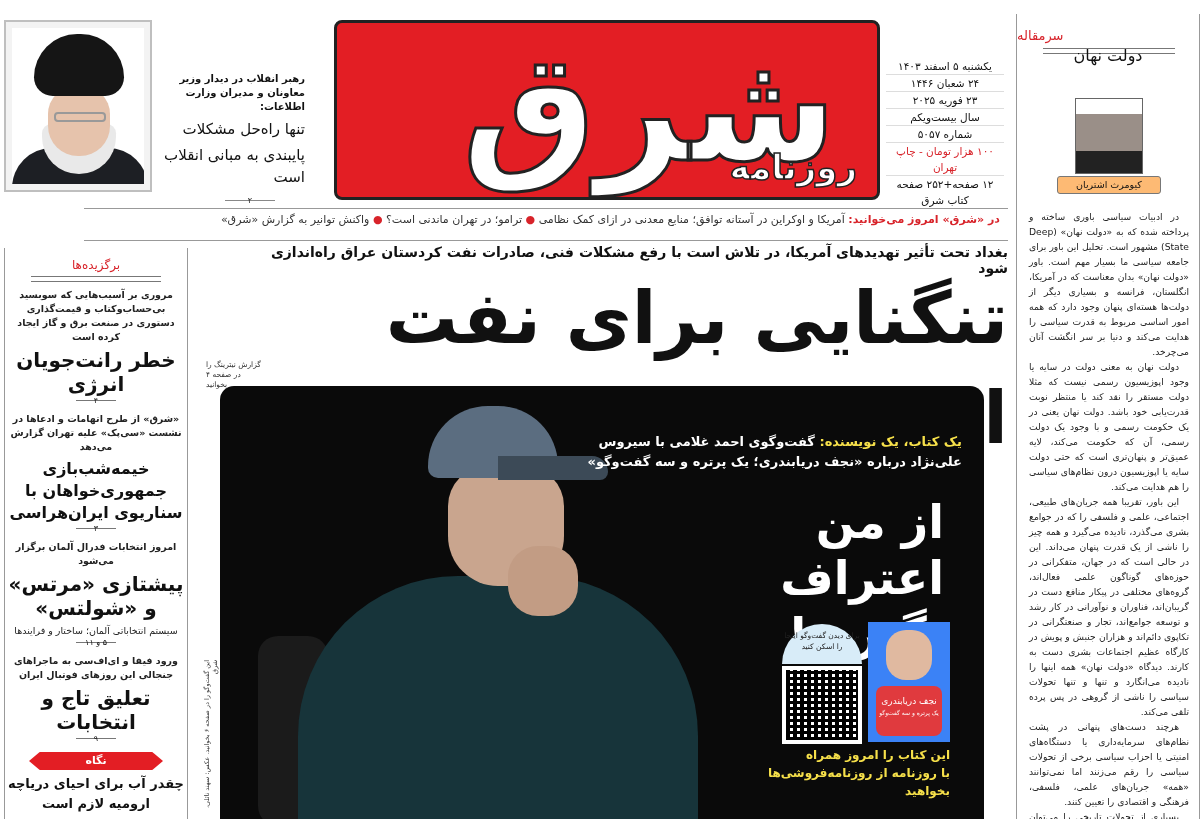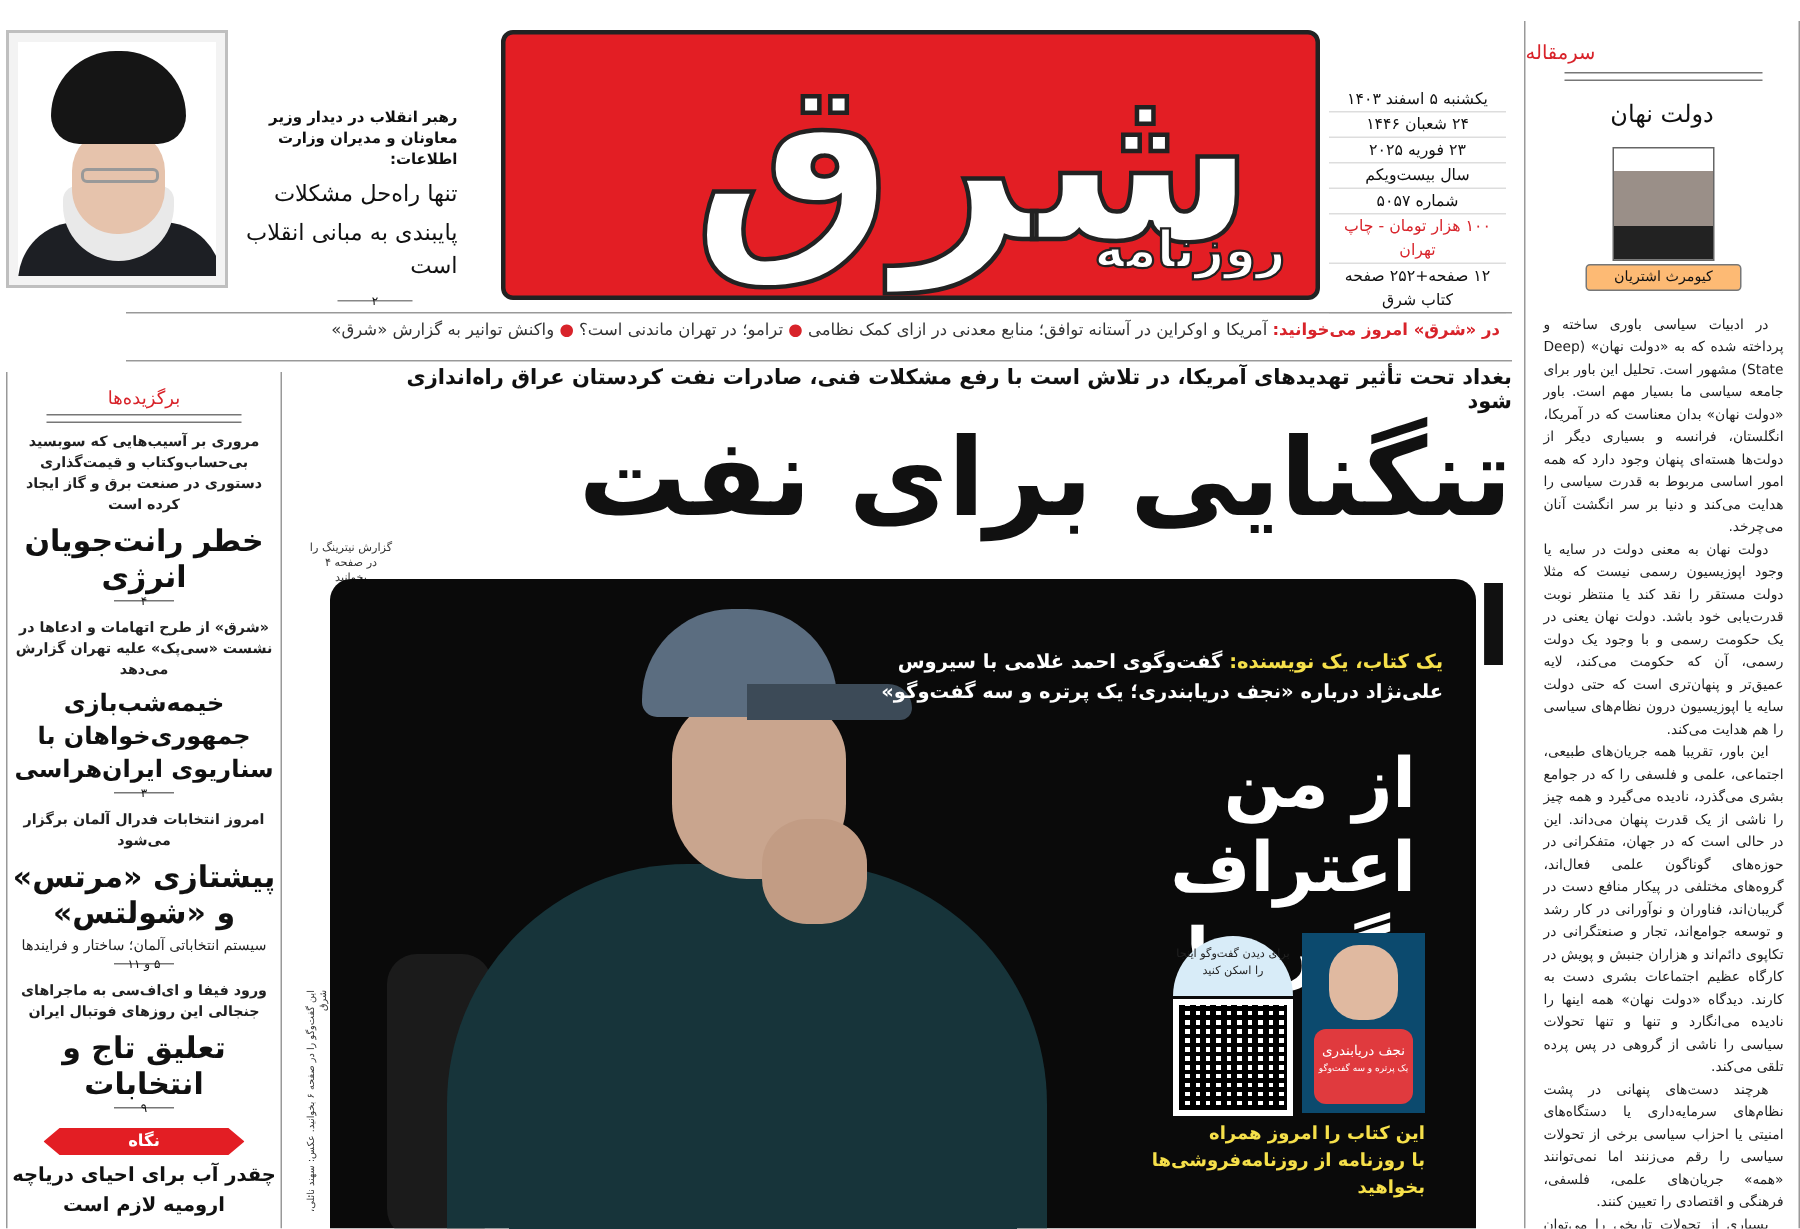--- a/index.html
+++ b/index.html
@@ -23,59 +23,59 @@
   .mast{left:334px;top:20px;width:546px;height:180px;background:#e31e24;border:3px solid #222;border-radius:8px;overflow:hidden;}
   .mast-logo{position:absolute;right:40px;top:10px;font-size:150px;color:#fff;font-weight:bold;line-height:150px;-webkit-text-stroke:3px #222;letter-spacing:-4px;}
   .mast-sub{position:absolute;right:20px;bottom:10px;font-size:34px;color:#fff;font-weight:bold;-webkit-text-stroke:1.5px #222;}
   
   .dateinfo{left:886px;top:58px;width:118px;font-size:10.5px;text-align:center;line-height:16px;}
   .dateinfo div{border-bottom:1px solid #ddd;}
   
   .editorial{left:1016px;top:14px;width:184px;height:805px;border-left:1px solid #999;border-right:1px solid #999;}
   .ed-kicker{position:absolute;top:14px;width:100%;text-align:left;font-size:13px;color:#d8232a;}
   .ed-sep{position:absolute;top:34px;left:26px;width:132px;height:6px;border-top:1px solid #777;border-bottom:1px solid #777;}
-  .ed-title{position:absolute;top:52px;width:100%;text-align:center;font-size:16px;}
+  .ed-title{position:absolute;top:32px;width:100%;text-align:center;font-size:16px;}
   .ed-photo{position:absolute;top:84px;left:58px;width:68px;height:76px;border:1px solid #666;background:linear-gradient(#fff 0 20%,#9a8f88 20% 70%,#222 70%);}
   .ed-author{position:absolute;top:162px;left:40px;width:104px;height:18px;border:1px solid #777;border-radius:3px;background:#fdba74;text-align:center;font-size:9.5px;line-height:16px;}
   .ed-body{position:absolute;top:195px;left:12px;width:160px;font-size:9.2px;line-height:15px;text-align:justify;color:#222;}
   .ed-body p{text-indent:10px;}
   
   .teaser{left:84px;top:208px;width:924px;height:33px;border-top:1px solid #999;border-bottom:1px solid #999;font-size:11px;line-height:22px;white-space:nowrap;overflow:hidden;padding-right:8px;color:#333;}
   .teaser b{color:#d8232a;}
   .teaser .bullet{color:#d8232a;}
   
   .leftcol{left:4px;top:248px;width:184px;height:571px;border-left:1px solid #999;border-right:1px solid #999;text-align:center;}
   .lc-kicker{margin-top:10px;font-size:12px;color:#d8232a;}
   .lc-sep{margin:4px auto 6px;width:130px;height:6px;border-top:1px solid #777;border-bottom:1px solid #777;}
   .lc-deck{font-size:9.5px;line-height:14px;font-weight:bold;color:#222;padding:0 4px;}
   .lc-head{font-size:20px;font-weight:bold;line-height:24px;margin:4px 0;}
   .lc-ref{width:40px;height:8px;margin:4px auto;border-top:1px solid #777;font-size:8px;line-height:0;}
   .negah{margin:6px auto 4px;width:134px;height:18px;background:#e31e24;color:#fff;font-size:11px;line-height:18px;font-weight:bold;clip-path:polygon(8% 0,92% 0,100% 50%,92% 100%,8% 100%,0 50%);}
   
   .subhead{left:260px;top:244px;width:748px;text-align:right;font-size:14px;font-weight:bold;}
   .headline{left:210px;top:268px;width:798px;text-align:right;font-size:72px;font-weight:900;line-height:100px;letter-spacing:-1px;}
-  .report-note{left:206px;top:360px;width:56px;font-size:7.5px;line-height:10px;text-align:center;color:#333;}
+  .report-note{left:206px;top:360px;width:56px;font-size:7.5px;line-height:10px;text-align:left;color:#333;}
   
   .feature{left:220px;top:386px;width:764px;height:433px;background:#0a0a0a;border-radius:14px 14px 0 0;overflow:hidden;}
   .person{position:absolute;left:38px;top:20px;width:440px;height:413px;}
   .cap{position:absolute;left:170px;top:0;width:130px;height:72px;background:#5b6d80;border-radius:60px 60px 10px 10px;}
   .brim{position:absolute;left:240px;top:50px;width:110px;height:24px;background:#3c4a57;border-radius:0 40px 20px 0;}
   .pface{position:absolute;left:190px;top:60px;width:116px;height:120px;background:#c9a58e;border-radius:40px 40px 50px 50px;}
   .torso{position:absolute;left:40px;top:170px;width:400px;height:260px;background:#17343a;border-radius:160px 160px 0 0;}
   .hand{position:absolute;left:250px;top:140px;width:70px;height:70px;background:#c29c84;border-radius:30px;}
   .chair{position:absolute;left:0;top:230px;width:70px;height:190px;background:#1b1b1b;border-radius:20px;}
   .feat-kicker{position:absolute;right:22px;top:46px;width:380px;font-size:13px;font-weight:bold;color:#fff;line-height:20px;text-align:right;}
   .feat-kicker span{color:#f6e04a;}
   .feat-head{position:absolute;right:40px;top:108px;width:260px;font-size:46px;font-weight:bold;color:#fff;line-height:56px;text-align:right;}
   .qr-label{position:absolute;left:562px;top:238px;width:80px;height:40px;background:#d8ecf8;border-radius:40px 40px 0 0;font-size:7.5px;line-height:11px;text-align:center;padding-top:6px;color:#222;}
   .qr{position:absolute;left:562px;top:280px;width:80px;height:78px;background:#fff;padding:4px;}
   .qr-grid{width:100%;height:100%;background:
      repeating-linear-gradient(90deg,#000 0 4px,#fff 4px 7px),
      repeating-linear-gradient(0deg,#000 0 3px,#fff 3px 6px);background-blend-mode:multiply;}
-  .book{position:absolute;left:648px;top:236px;width:82px;height:120px;background:#0c4a6e;}
+  .book{position:absolute;left:648px;top:236px;width:82px;height:120px;background:#3b82f6;}
   .book-face{position:absolute;left:18px;top:8px;width:46px;height:50px;background:#e0b9a0;border-radius:20px;}
   .book-red{position:absolute;left:8px;top:64px;width:66px;height:50px;background:#e03a3e;border-radius:8px;color:#fff;font-size:9px;text-align:center;padding-top:10px;line-height:11px;}
   .feat-foot{position:absolute;left:540px;top:360px;width:190px;text-align:right;color:#f6e04a;font-size:12px;font-weight:bold;line-height:18px;}
   .photo-credit{left:203px;top:660px;width:14px;height:159px;font-size:6.5px;writing-mode:vertical-rl;transform:rotate(180deg);color:#333;}
 </style>
 </head>
 <body>
 
 <div class="abs leader-frame">
   <div class="leader-photo">

